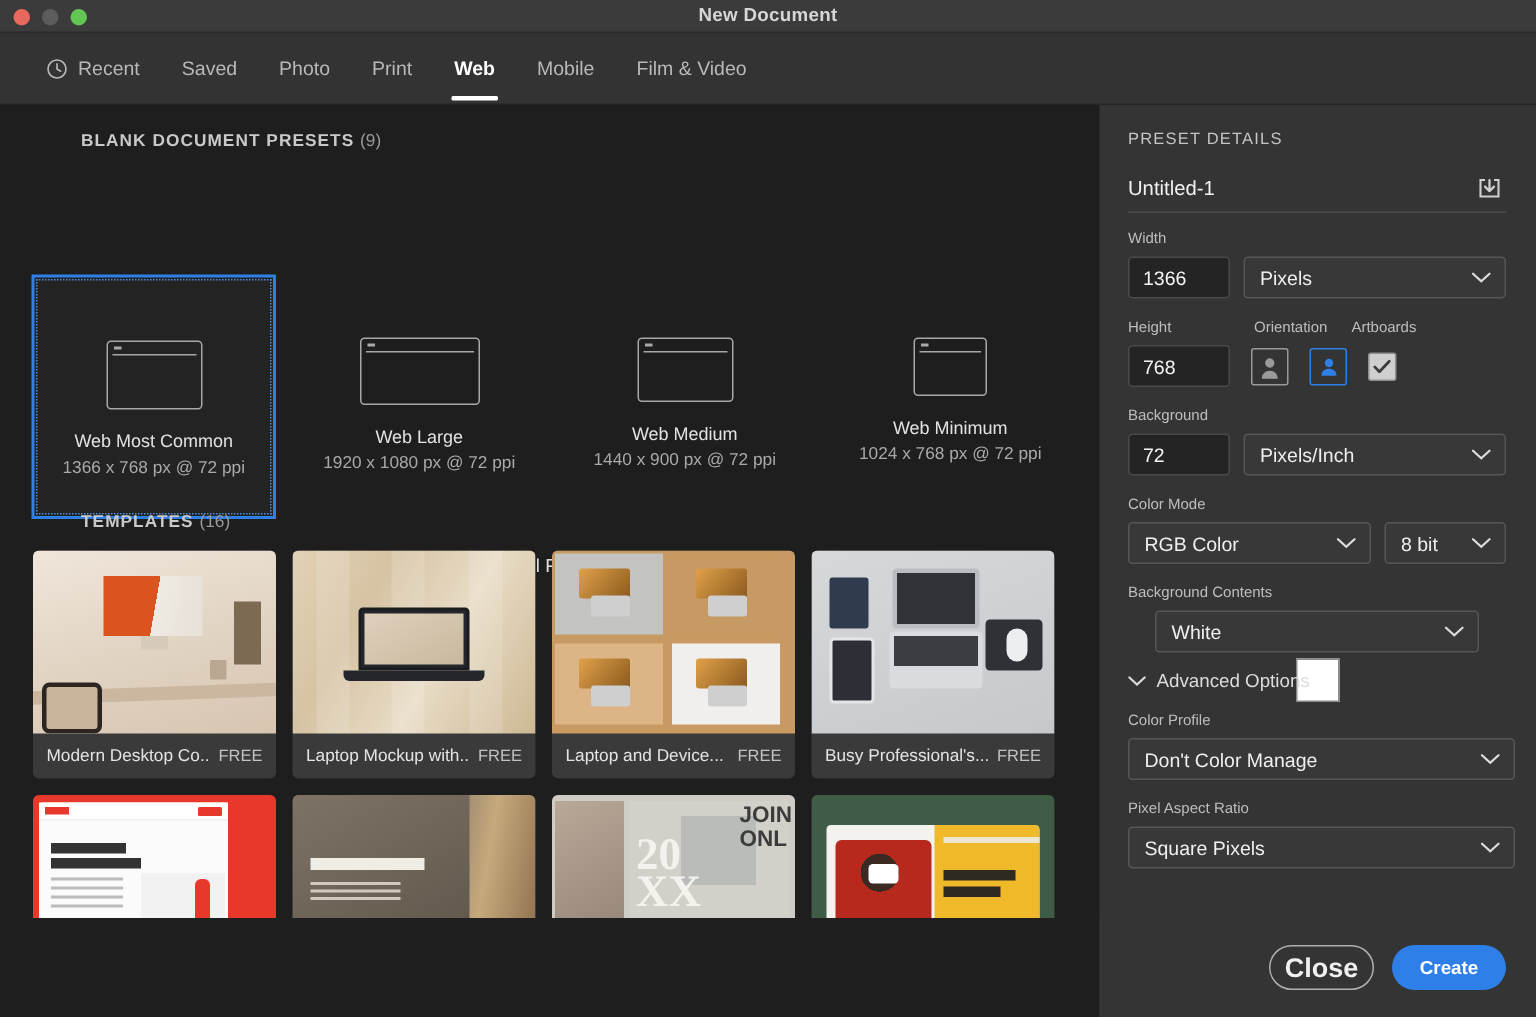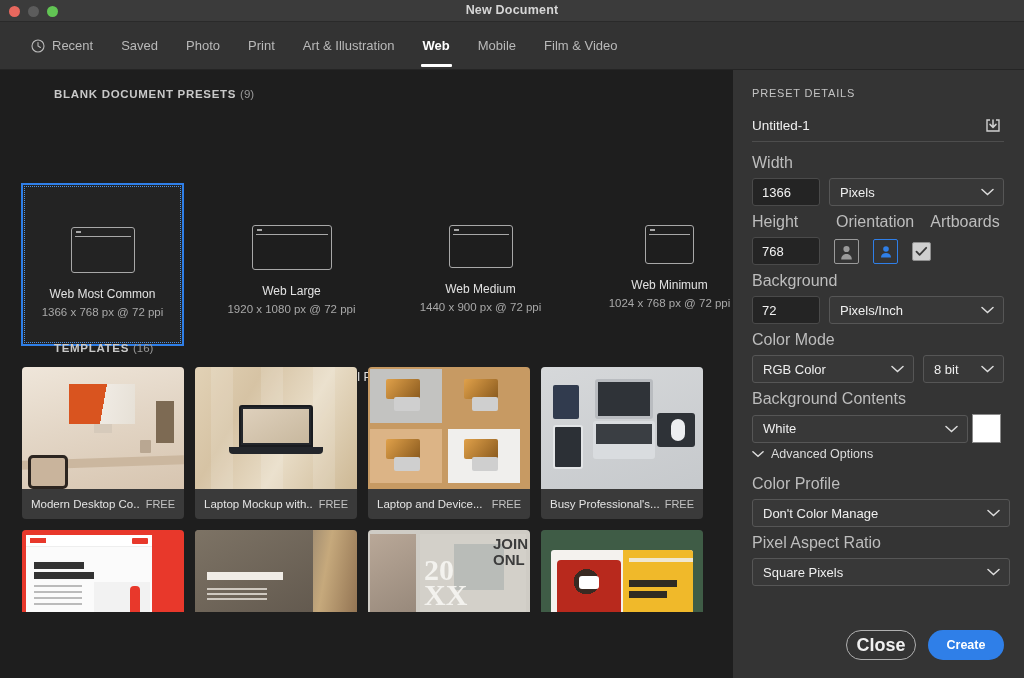--- a/index.html
+++ b/index.html
@@ -60,21 +60,21 @@
   }
   .section-head {
     font-size: 11.5px; color: #c9c9c9; letter-spacing: .7px;
     font-weight: bold; text-transform: uppercase; padding-left: 32px;
   }
   .section-count { color: #9a9a9a; font-weight: normal; letter-spacing: 0; }
 
   .presets-head { position: absolute; left: 22px; top: 18px; }
   .preset-row {
     position: absolute; left: 21px; top: 113px;
-    display: flex; gap: 16px;
+    display: flex; gap: 4px;
   }
   .preset {
     width: 163px; height: 163px;
     display: flex; flex-direction: column; align-items: center;
     padding-top: 42px; cursor: default;
     margin-right: 10px; position: relative;
   }
   .preset.selected {
     border: 2px solid #2f7fe8;
     outline: 1px dotted #4a90e2;
@@ -234,21 +234,21 @@
     position: absolute; left: 19px; top: 40px; width: 252px; height: 32px;
     border-bottom: 1px solid #4d4d4d; display: flex; align-items: center;
   }
   .namerow input {
     flex: 1; background: transparent; border: 0; outline: none;
     color: #f0f0f0; font-size: 13.5px; font-family: "Liberation Sans", sans-serif;
   }
   .save-icon { width: 22px; height: 22px; display: inline-flex; align-items:center; justify-content:center; cursor: default; }
 
   .fld-label {
-    font-size: 16px; color: #bdbdbd; margin-bottom: 6px; display: block;
+    font-size: 10px; color: #bdbdbd; margin-bottom: 6px; display: block;
   }
   .row { position: absolute; left: 19px; width: 252px; }
   .num-input {
     width: 68px; height: 28px; background: #242424; border: 1px solid #4a4a4a;
     border-radius: 3px; color: #f2f2f2; font-size: 13px; padding: 0 9px;
     outline: none; font-family: "Liberation Sans", sans-serif;
   }
   .sel {
     height: 28px; background: #383838; border: 1px solid #565656; border-radius: 3px;
     color: #efefef; font-size: 13px; display: flex; align-items: center;
@@ -323,23 +323,20 @@
       <span>Recent</span>
     </div>
     <div class="tab">
         <span>Saved</span>
       </div>
     <div class="tab">
         <span>Photo</span>
       </div>
     <div class="tab">
         <span>Print</span>
-      </div>
-    <div class="tab">
-        <span>Art &amp; Illustration</span>
       </div>
     <div class="tab active">
         <span>Web</span>
       </div>
     <div class="tab">
         <span>Mobile</span>
       </div>
     <div class="tab">
         <span>Film &amp; Video</span>
       </div>
@@ -621,21 +618,21 @@
             <svg width="13" height="8" viewBox="0 0 13 8">
                 <path d="M1 1.5 6.5 6.5 12 1.5" fill="none" stroke="#dcdcdc" stroke-width="1.5" stroke-linecap="round"></path>
               </svg>
           </span>
         </div>
       </div>
     </div>
 
     <div class="row" style="top:320px;">
       <label class="fld-label">Background Contents</label>
-      <div class="flexrow" style="gap:4px;">
+      <div class="flexrow" style="gap:4px;flex-direction:column;">
         <div class="sel" style="width:216px;">
           <span>White</span>
           <span class="chev">
             <svg width="13" height="8" viewBox="0 0 13 8">
                 <path d="M1 1.5 6.5 6.5 12 1.5" fill="none" stroke="#dcdcdc" stroke-width="1.5" stroke-linecap="round"></path>
               </svg>
           </span>
         </div>
         <span class="swatch"></span>
       </div>

